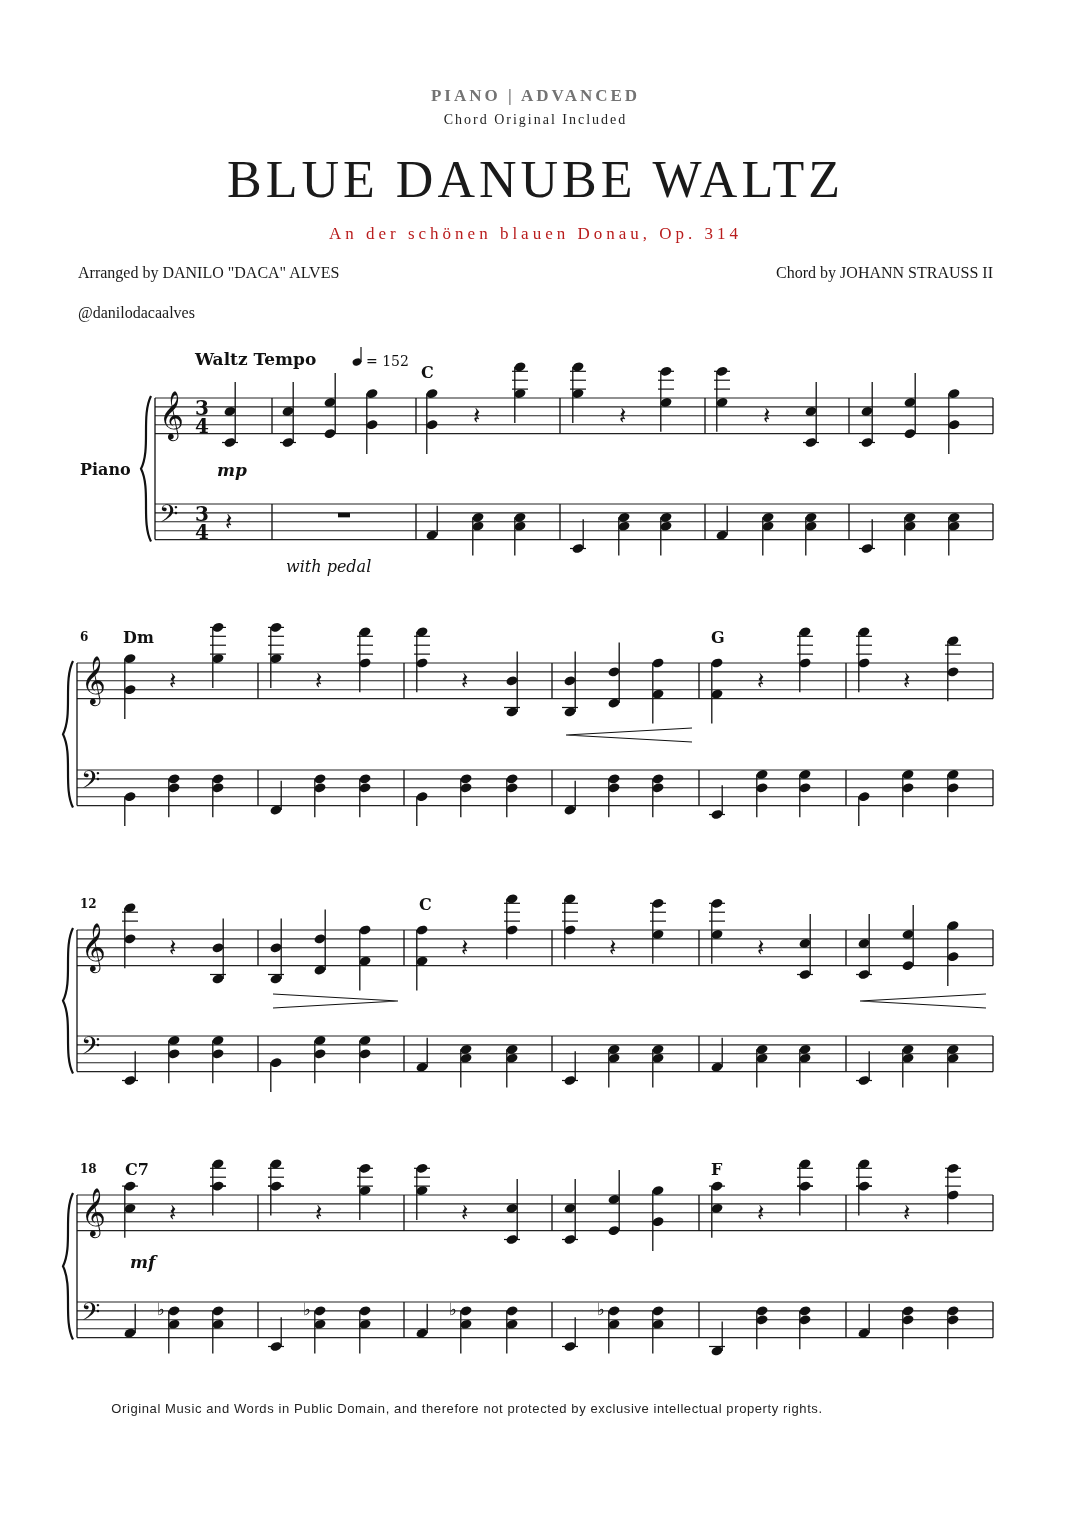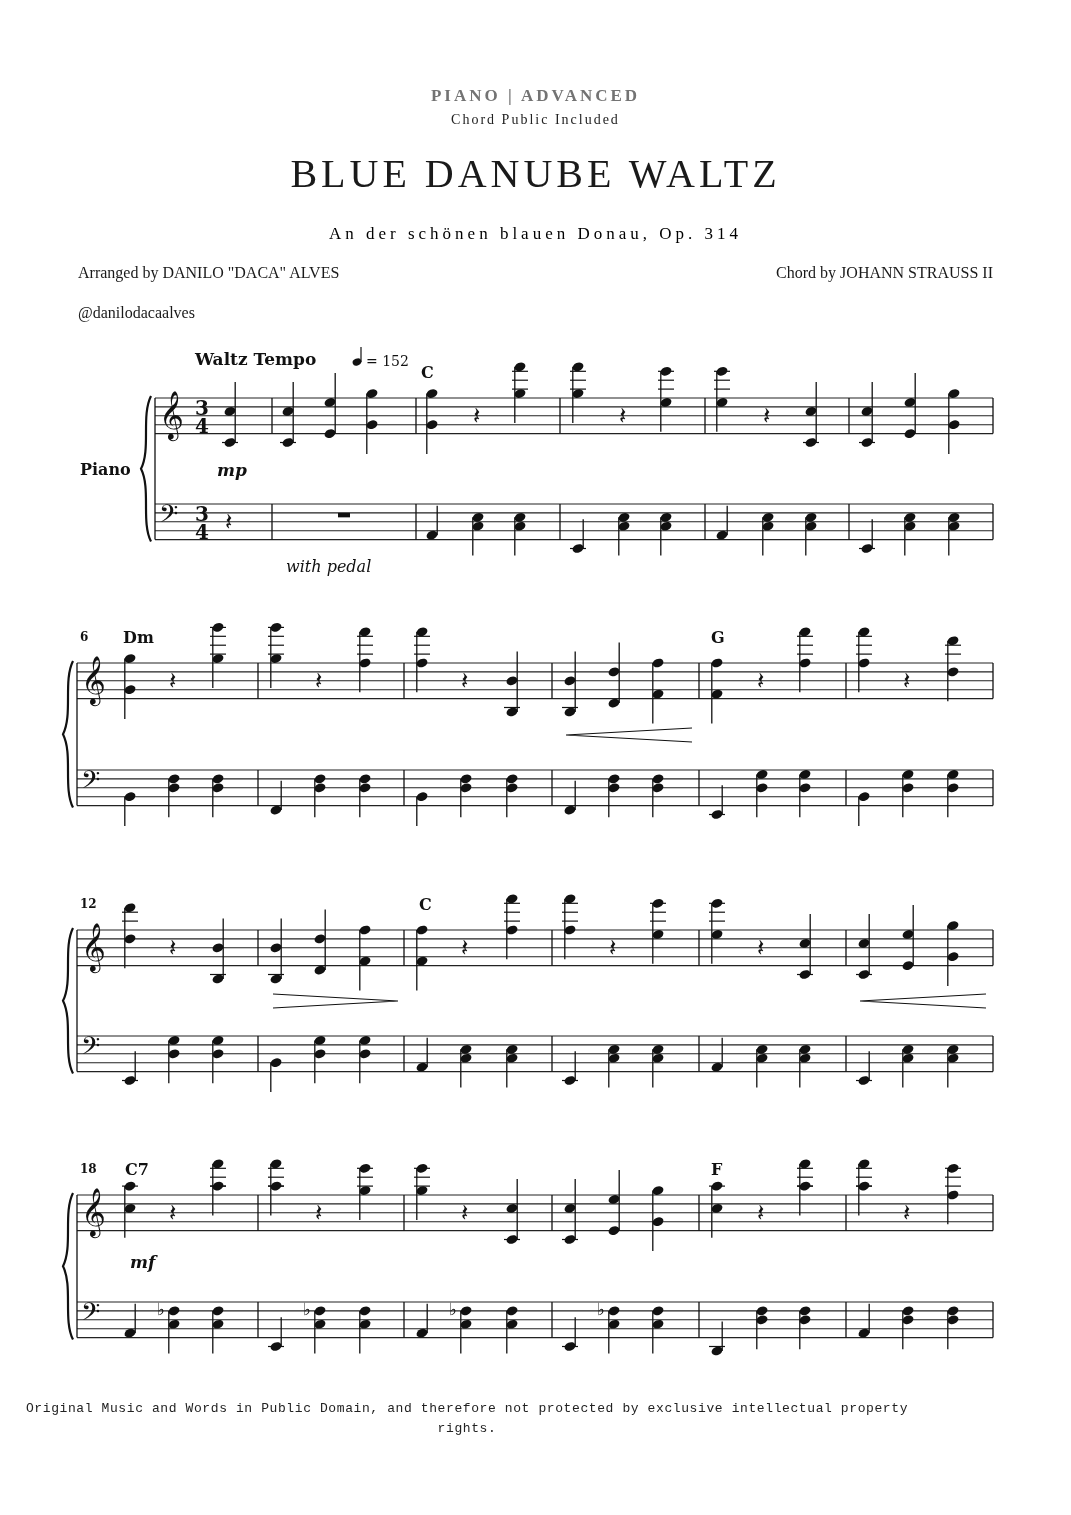--- a/index.html
+++ b/index.html
@@ -1,34 +1,34 @@
 <!DOCTYPE html>
 <html><head>
 <meta charset="utf-8">
 <style>
   html, body { margin: 0; padding: 0; background: #ffffff; }
   body { width: 1071px; height: 1515px; position: relative; overflow: hidden; color: #111; }
   .hdr { position: absolute; left: 0; width: 1071px; text-align: center; font-family: "Liberation Serif", "DejaVu Serif", serif; }
   #level { top: 86px; font-size: 17px; letter-spacing: 3px; font-weight: bold; color: #737373; }
   #chords-note { top: 112px; font-size: 14px; letter-spacing: 2px; color: #222; }
-  #title { top: 150px; font-size: 40px; letter-spacing: 4px; color: #1a1a1a; font-weight: normal; }
-  #subtitle { top: 224px; font-size: 17px; letter-spacing: 4px; color: #000000; }
+  #title { top: 150px; font-size: 52px; letter-spacing: 4px; color: #1a1a1a; font-weight: normal; }
+  #subtitle { top: 224px; font-size: 17px; letter-spacing: 4px; color: #b91c1c; }
   .credit { position: absolute; font-family: "Liberation Serif", serif; font-size: 16px; color: #1a1a1a; }
   #arranger { left: 78px; top: 264px; }
   #handle { left: 78px; top: 304px; text-align: right; }
   #composer { right: 78px; top: 264px; }
-  #footer { position: absolute; left: 0; width: 934px; top: 1399px; text-align: center; font-family: Liberation Mono, monospace; font-size: 13px; letter-spacing: 0.6px; color: #222; line-height: 20px; }
+  #footer { position: absolute; left: 0; width: 934px; top: 1399px; text-align: center; font-family: Liberation Sans, sans-serif; font-size: 13px; letter-spacing: 0.6px; color: #222; line-height: 20px; }
   svg#score { position: absolute; left: 0; top: 0; }
   .txt-b { font-family: "DejaVu Serif", serif; font-weight: bold; }
 </style>
 </head>
 <body>
 
 <div class="hdr" id="level">PIANO | ADVANCED</div>
-<div class="hdr" id="chords-note">Chord Public Included</div>
+<div class="hdr" id="chords-note">Chord Original Included</div>
 <div class="hdr" id="title">BLUE DANUBE WALTZ</div>
 <div class="hdr" id="subtitle">An der schönen blauen Donau, Op. 314</div>
 
 <div class="credit" id="arranger">Arranged by DANILO "DACA" ALVES</div>
 <div class="credit" id="handle">@danilodacaalves</div>
 <div class="credit" id="composer">Chord by JOHANN STRAUSS II</div>
 
 <svg id="score" width="1071" height="1515" xmlns="http://www.w3.org/2000/svg">
     <text x="195" y="365" font-size="17" class="txt-b" fill="#111">Waltz Tempo</text>
     <ellipse cx="357" cy="362" rx="4.5" ry="3.4" transform="rotate(-22 357 362)" fill="#111"></ellipse>

